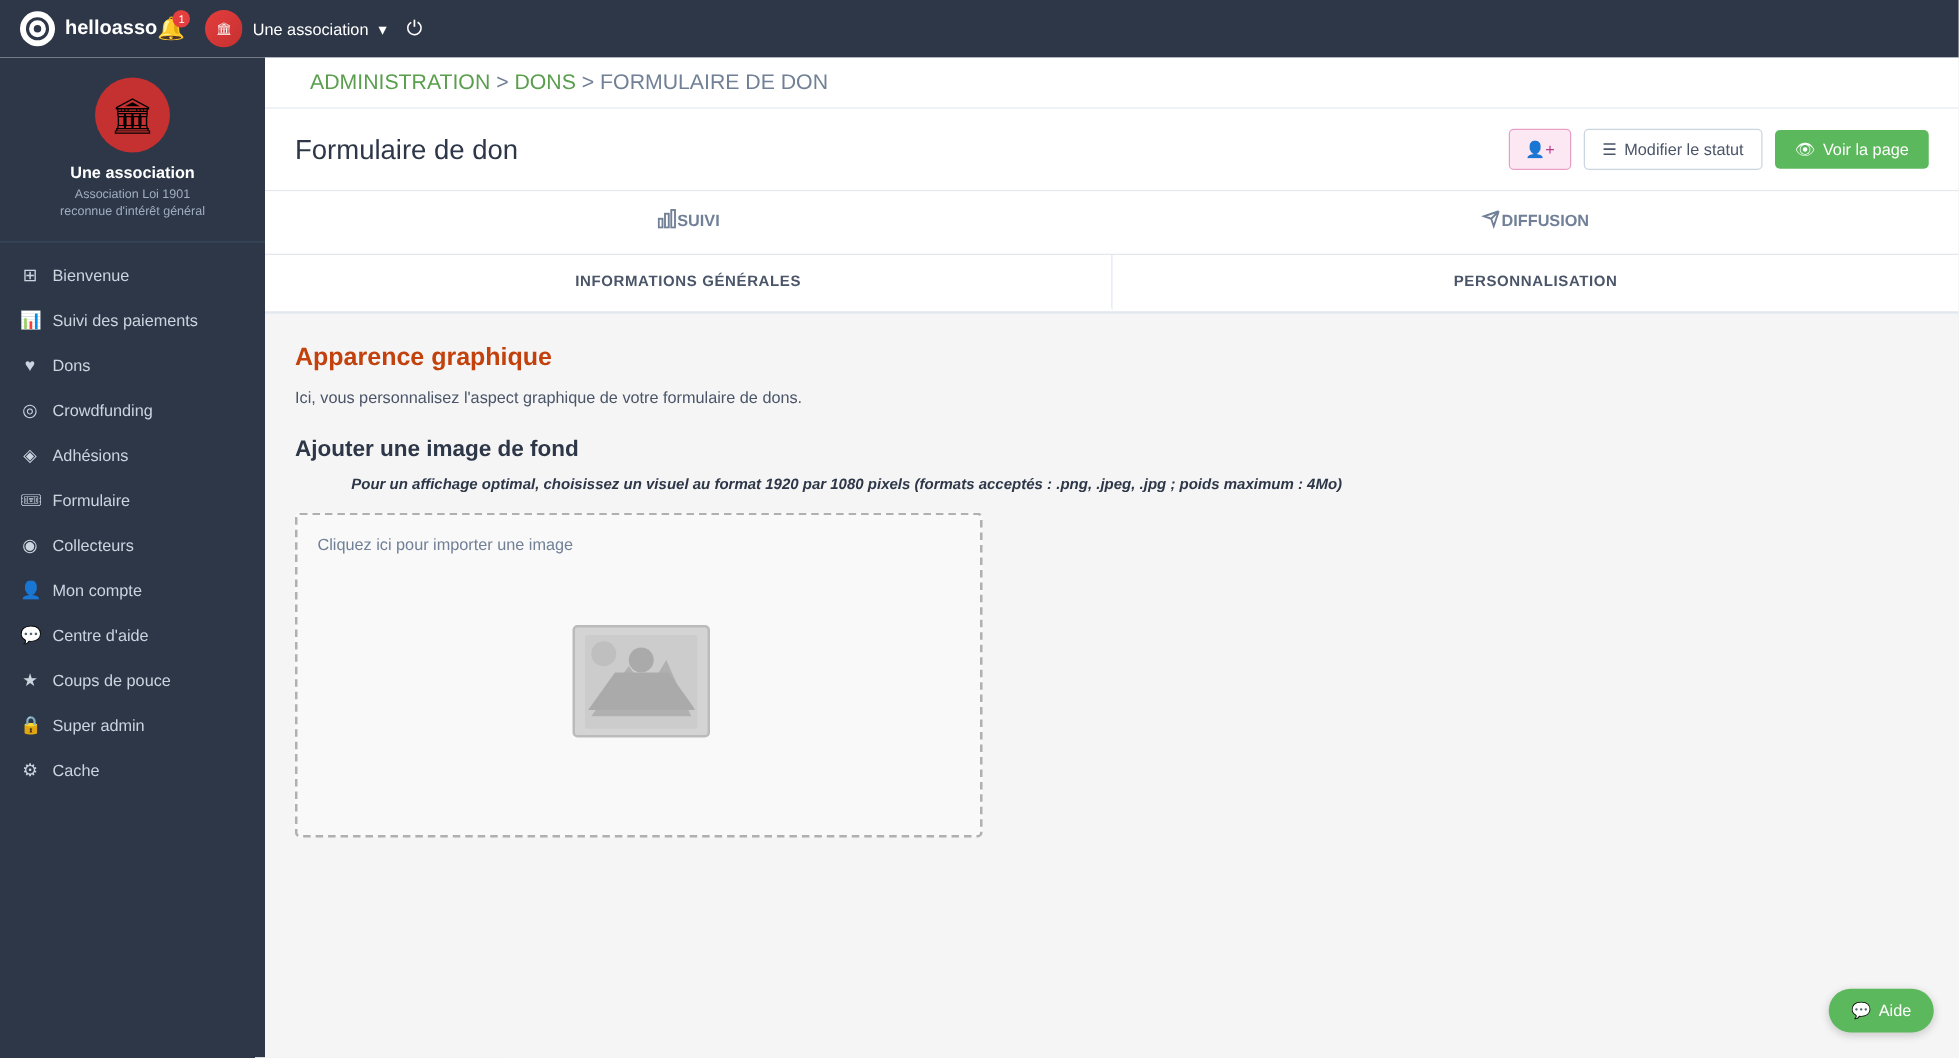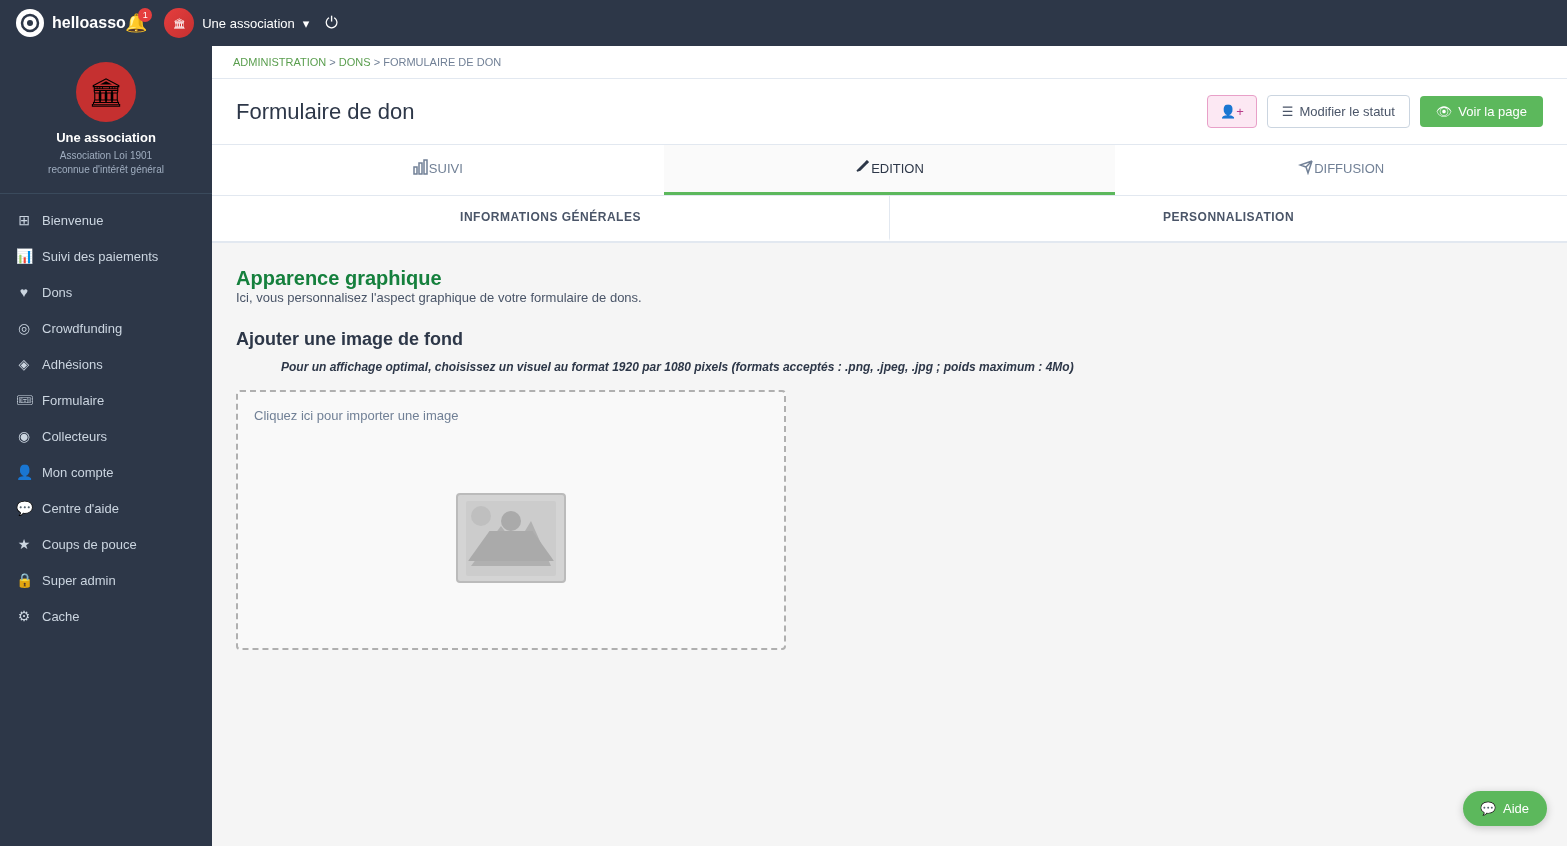--- a/index.html
+++ b/index.html
@@ -74,21 +74,21 @@
       padding: 10px 16px; color: #cbd5e0; font-size: 13px;
       cursor: pointer; text-decoration: none;
     }
     .sidebar-item-icon { font-size: 14px; width: 16px; text-align: center; }
 
     
     .main { flex: 1; display: flex; flex-direction: column; overflow: hidden; background: #f5f5f5; }
 
     
     .breadcrumb {
-      background: white; padding: 10px 21px; font-size: 11px;
+      background: white; padding: 10px 36px; font-size: 17px;
       border-bottom: 1px solid #e2e8f0; flex-shrink: 0;
     }
     .breadcrumb a { color: #5a9e4e; text-decoration: none; }
     .breadcrumb span { color: #718096; }
 
     
     .page-header {
       background: white; padding: 16px 24px;
       display: flex; align-items: center; justify-content: space-between;
       border-bottom: 1px solid #e2e8f0; flex-shrink: 0;
@@ -111,21 +111,21 @@
       display: flex; align-items: center; gap: 6px;
     }
 
     
     .tabs-primary {
       background: white; display: flex; flex-shrink: 0;
       border-bottom: 1px solid #e2e8f0;
     }
     .tab-primary {
       flex: 1; padding: 14px 20px; text-align: center; cursor: pointer;
-      color: #718096; font-size: 13px; font-weight: 400;
+      color: #718096; font-size: 13px; font-weight: 700;
       display: flex; align-items: center; justify-content: center; gap: 0;
       border-bottom: 3px solid transparent;
     }
     .tab-primary.active {
       color: #2d3748; border-bottom-color: #5cb85c; background: #fafafa;
     }
 
     
     .tabs-secondary {
       background: white; display: flex; flex-shrink: 0;
@@ -136,31 +136,31 @@
       color: #4a5568; font-size: 12px; font-weight: 600; letter-spacing: 0.5px;
       border-right: 1px solid #e2e8f0; border-bottom: 3px solid transparent;
     }
     .tab-secondary:last-child { border-right: none; }
 
     
     .content-area {
       flex: 1; overflow-y: auto; padding: 24px;
     }
 
-    .section-title { font-size: 20px; font-weight: 600; color: #15803d; margin-bottom: 0; }
+    .section-title { font-size: 20px; font-weight: 600; color: #c2410c; margin-bottom: 12px; }
     .section-desc { font-size: 13px; color: #4a5568; margin-bottom: 24px; }
 
     .subsection-title { font-size: 18px; font-weight: 600; color: #2d3748; margin-bottom: 10px; }
     .subsection-desc { font-size: 13px; color: #4a5568; margin-bottom: 8px; }
     .subsection-note { font-size: 12px; color: #2d3748; font-style: italic; font-weight: 600; margin-bottom: 16px; margin-left: 45px; }
 
     
     .image-upload {
       border: 2px dashed #b0b0b0; border-radius: 4px; background: #f9f9f9;
-      min-height: 260px; display: flex; flex-direction: column;
+      min-height: 260px; display: flex; flex-direction: row;
       align-items: flex-start; padding: 16px; cursor: pointer;
       max-width: 550px;
     }
     .image-upload-hint {
       font-size: 13px; color: #718096; margin-bottom: 60px;
     }
     .image-placeholder {
       align-self: center; width: 110px; height: 90px;
       background: #d4d4d4; border: 2px solid #bbb; border-radius: 4px;
       display: flex; align-items: center; justify-content: center;
@@ -314,29 +314,20 @@
       <div class="tab-primary">
         <span>
           <svg width="16" height="16" viewBox="0 0 16 16" fill="none" stroke="currentColor" stroke-width="1.5">
             <rect x="1" y="8" width="3" height="7"></rect>
             <rect x="6" y="4" width="3" height="11"></rect>
             <rect x="11" y="1" width="3" height="14"></rect>
           </svg>
         </span>
         <span>SUIVI</span>
       </div>
-      <div class="tab-primary active">
-        <span>
-          <svg width="16" height="16" viewBox="0 0 16 16" fill="none" stroke="currentColor" stroke-width="1.5">
-            <path d="M2 12L5 11L13 3L12 2L4 10L2 12Z"></path>
-            <path d="M11 2L13 4"></path>
-          </svg>
-        </span>
-        <span>EDITION</span>
-      </div>
       <div class="tab-primary">
         <span>
           <svg width="16" height="16" viewBox="0 0 16 16" fill="none" stroke="currentColor" stroke-width="1.5">
             <path d="M14 2L8 8M14 2L10 14L8 8M14 2L2 6L8 8"></path>
           </svg>
         </span>
         <span>DIFFUSION</span>
       </div>
     </div>
 

